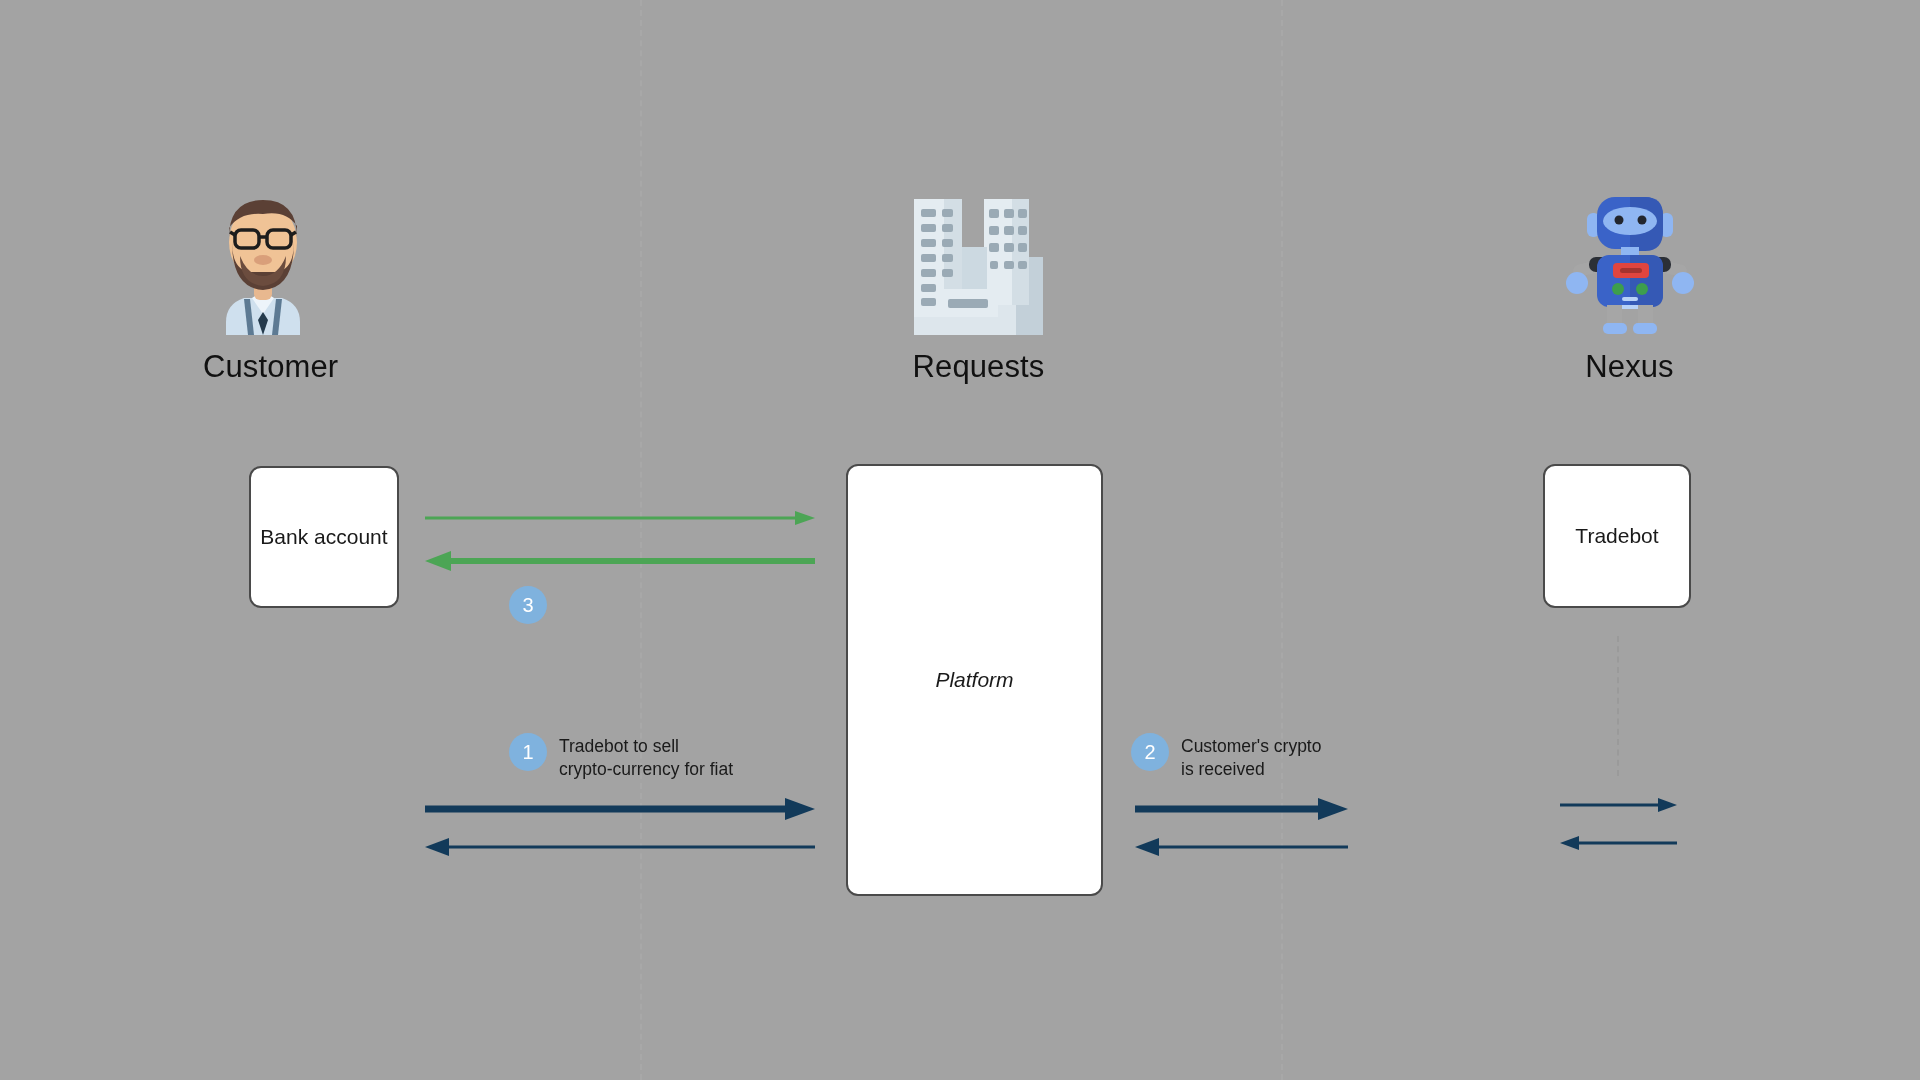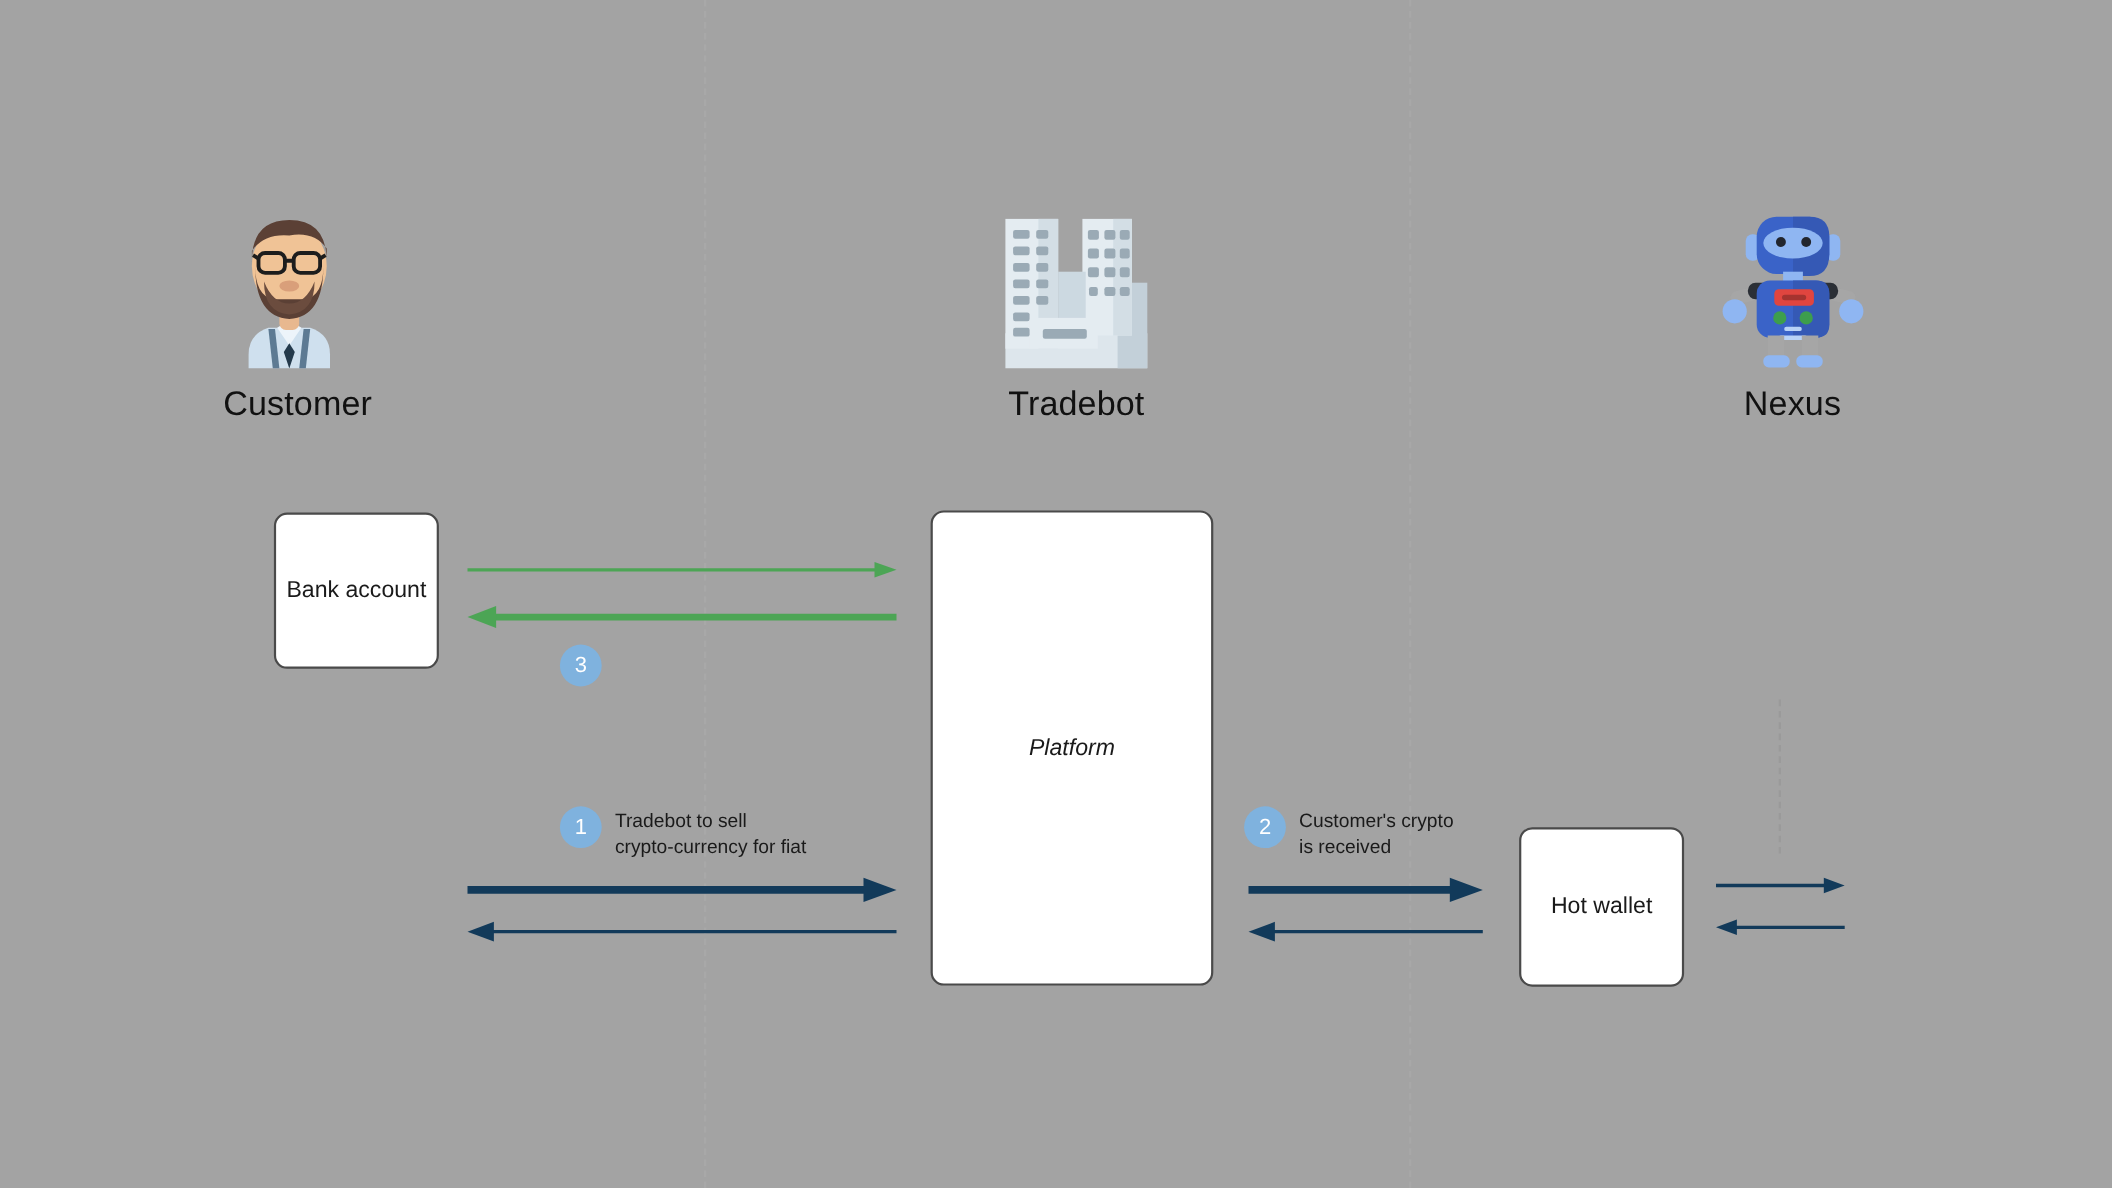--- a/index.html
+++ b/index.html
@@ -196,21 +196,21 @@
             <rect x="112" y="41" width="9" height="9" rx="2"></rect>
           <rect x="83" y="58" width="10" height="9" rx="2"></rect>
             <rect x="98" y="58" width="10" height="9" rx="2"></rect>
             <rect x="112" y="58" width="9" height="9" rx="2"></rect>
           <rect x="84" y="76" width="8" height="8" rx="2"></rect>
             <rect x="98" y="76" width="10" height="8" rx="2"></rect>
             <rect x="112" y="76" width="9" height="8" rx="2"></rect>
         </g>
       </svg>
     </div>
-    <div class="actor-label">Tradebot</div>
+    <div class="actor-label">Requests</div>
   </div>
 
   <div class="actor" style="left:1562px; top:175px; width:135px;">
     <div class="actor-icon">
       <svg width="130" height="150" viewBox="0 0 130 150">
 
         <rect x="22" y="28" width="13" height="24" rx="6" fill="#8fb6f2"></rect>
         <rect x="95" y="28" width="13" height="24" rx="6" fill="#8fb6f2"></rect>
 
         <rect x="32" y="12" width="66" height="52" rx="18" fill="#3a63c8"></rect>
@@ -255,25 +255,24 @@
   <div class="node" style="left:249px; top:466px; width:150px; height:142px;">
     <div class="node-label">Bank
 account</div>
   </div>
 
 
   <div class="node" style="left:846px; top:464px; width:257px; height:432px;font-style:italic;">
     <div class="node-label">Platform</div>
   </div>
 
-
-  <div class="node" style="left:1381px; top:752px; width:150px; height:145px;">
-    <div class="node-label">Hot
-wallet</div>
-  </div>
+  <div class="node" style="left:1543px; top:464px; width:148px; height:144px;">
+    <div class="node-label">Tradebot</div>
+  </div>
+
 
 
   <div class="conn" style="left:425px; top:510px;">
     <svg width="390" height="16" viewBox="0 0 390 16">
       <line x1="0" y1="8" x2="374" y2="8" stroke="#4ca555" stroke-width="3"></line>
       <path d="M390 8 L370 1 L370 15 Z" fill="#4ca555"></path>
     </svg>
   </div>
 
   <div class="conn" style="left:425px; top:551px;">

